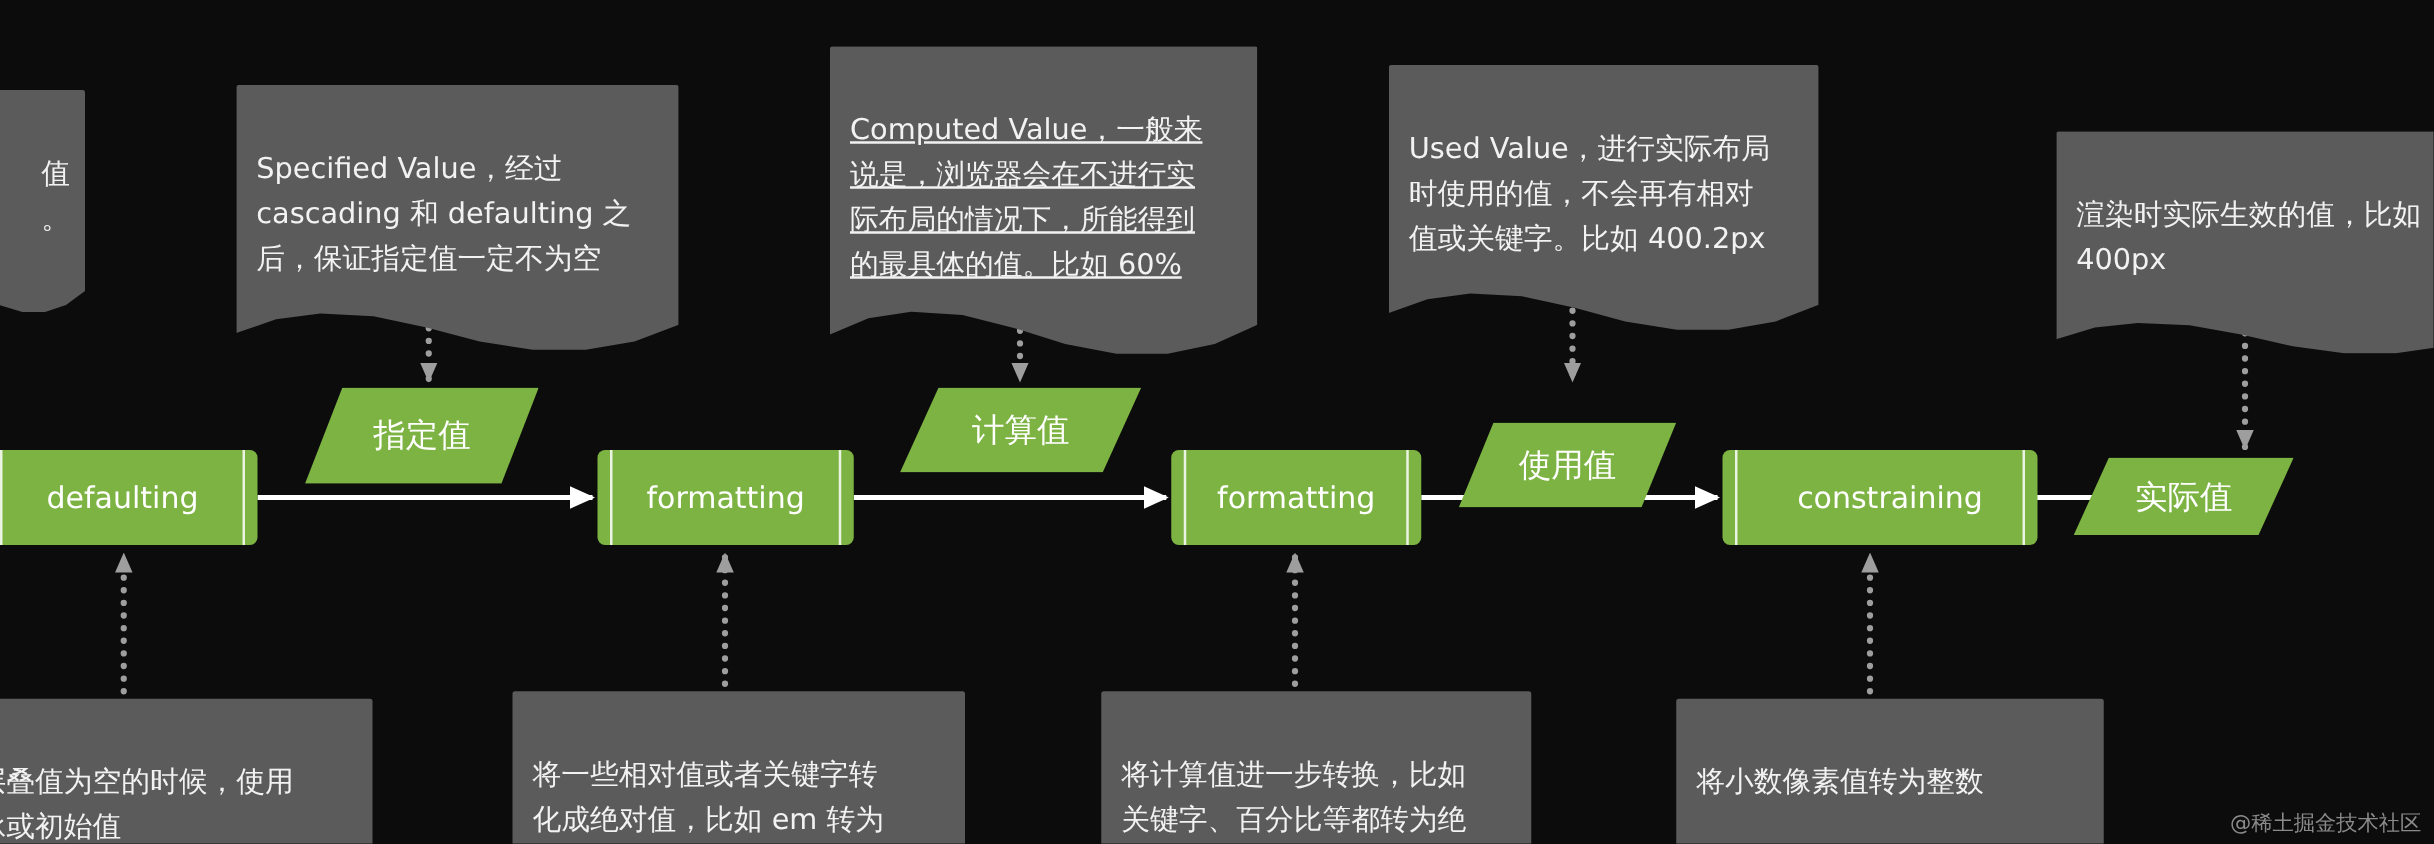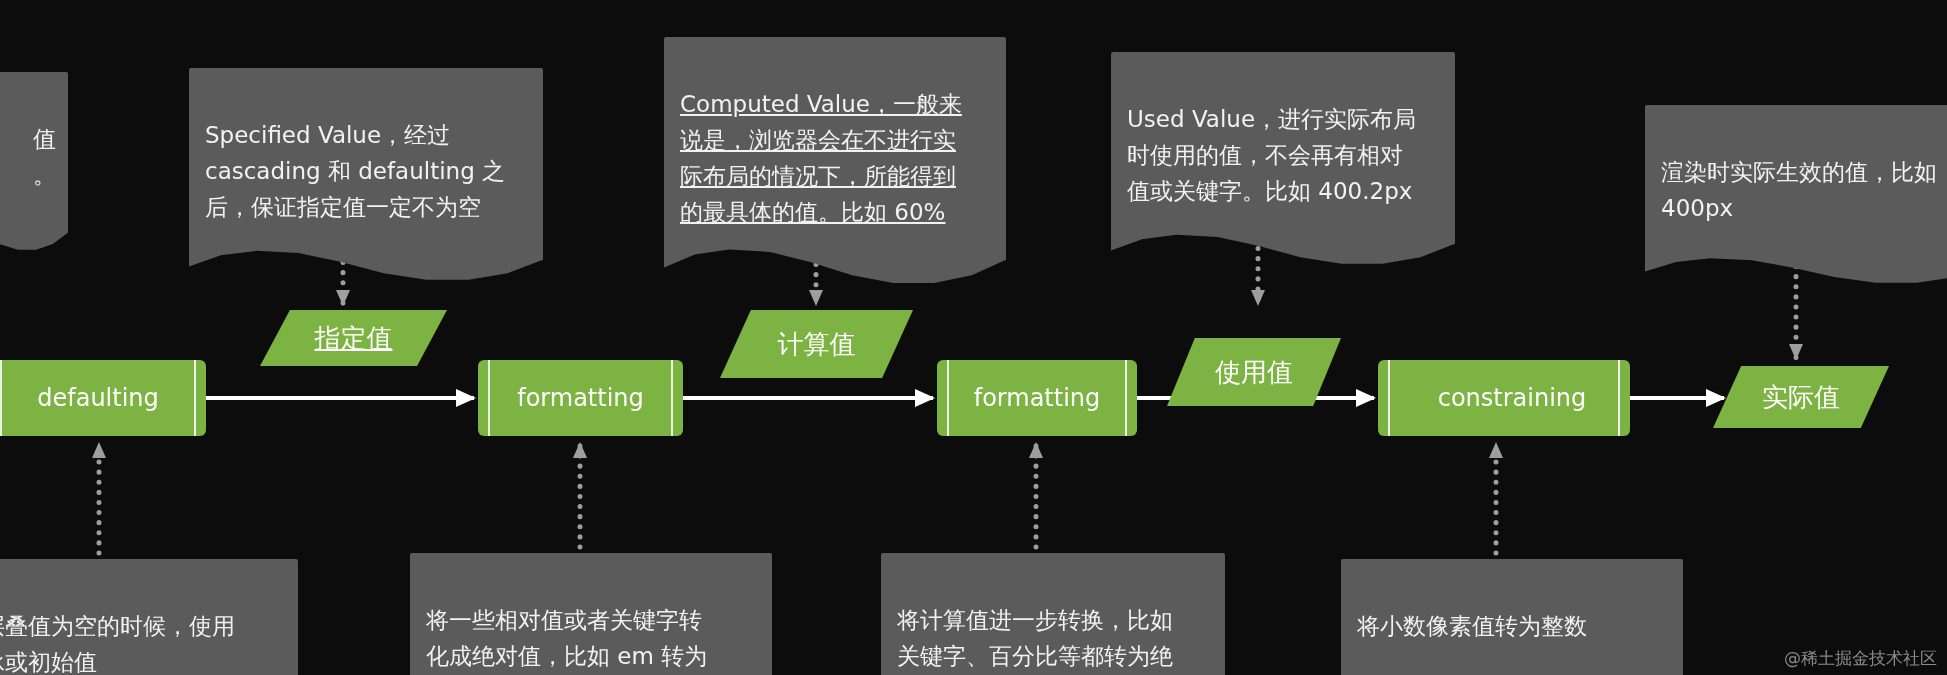--- a/index.html
+++ b/index.html
@@ -83,30 +83,30 @@
   <div class="stage" style="left:478px;top:360px;width:205px;">
     <span>formatting</span>
   </div>
   <div class="stage" style="left:937px;top:360px;width:200px;">
     <span>formatting</span>
   </div>
   <div class="stage" style="left:1378px;top:360px;width:236px;padding-left:16px;">
     <span>constraining</span>
   </div>
 
-  <div class="pgram" style="left:260px;top:310px;width:187px;height:56px;text-decoration:underline;">
+  <div class="pgram" style="left:244px;top:310px;width:187px;height:77px;">
     <span>指定值</span>
   </div>
   <div class="pgram" style="left:720px;top:310px;width:193px;height:68px;text-align:center;">
     <span>计算值</span>
   </div>
   <div class="pgram" style="left:1167px;top:310px;width:174px;height:68px;margin-top:28px;">
     <span>使用值</span>
   </div>
-  <div class="pgram" style="left:1713px;top:366px;width:176px;height:62px;">
+  <div class="pgram" style="left:1659px;top:366px;width:176px;height:62px;">
     <span>实际值</span>
   </div>
 
   <div class="callout wave frag" style="left:-84px;top:72px;width:124px;">
     <div>值
 。</div>
   </div>
   <div class="callout wave" style="left:189px;top:68px;width:322px;">
     <div>Specified Value，经过
 cascading 和 defaulting 之

